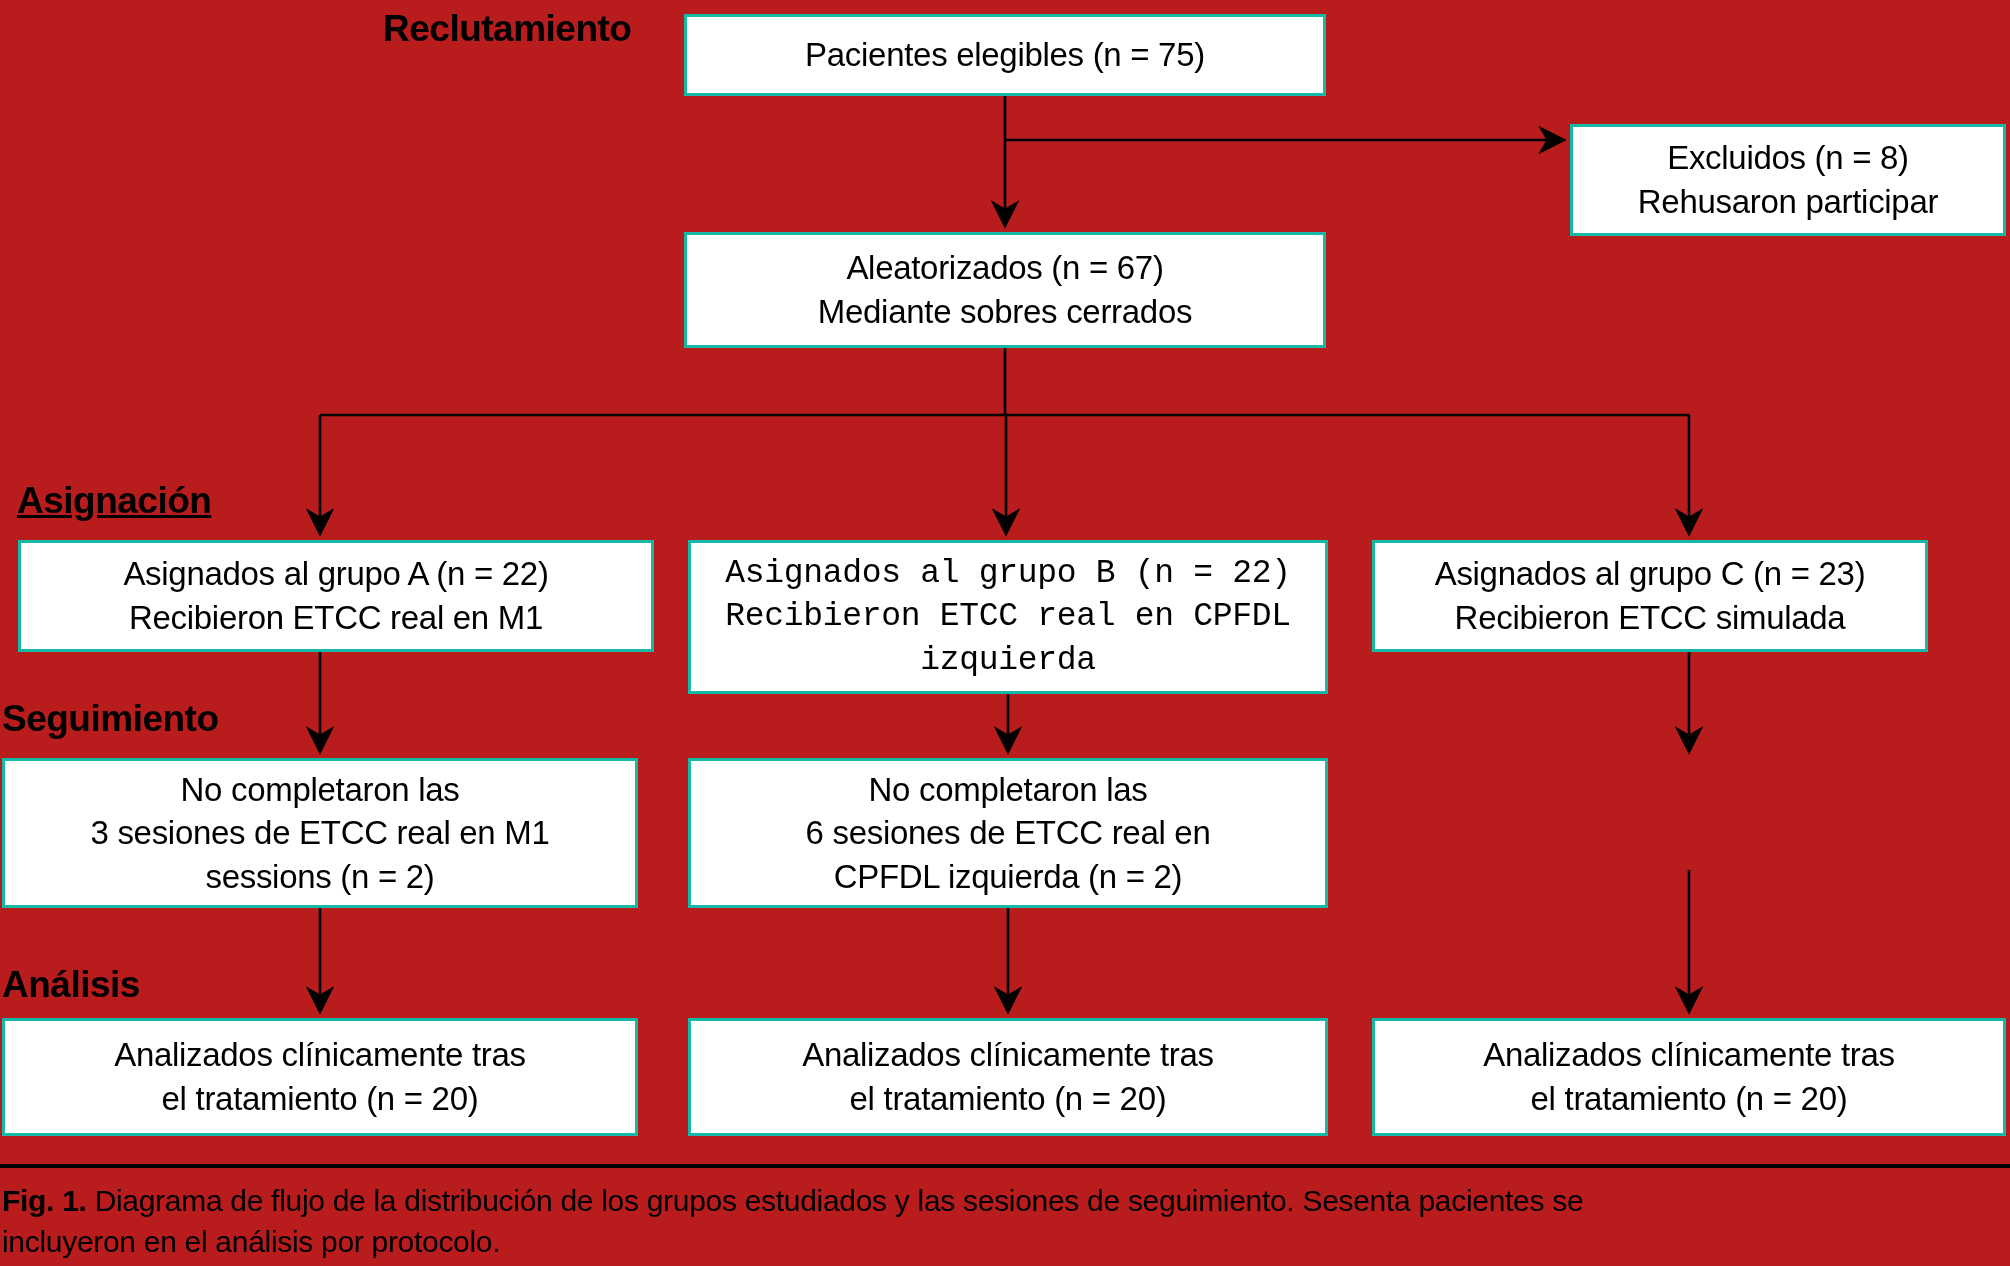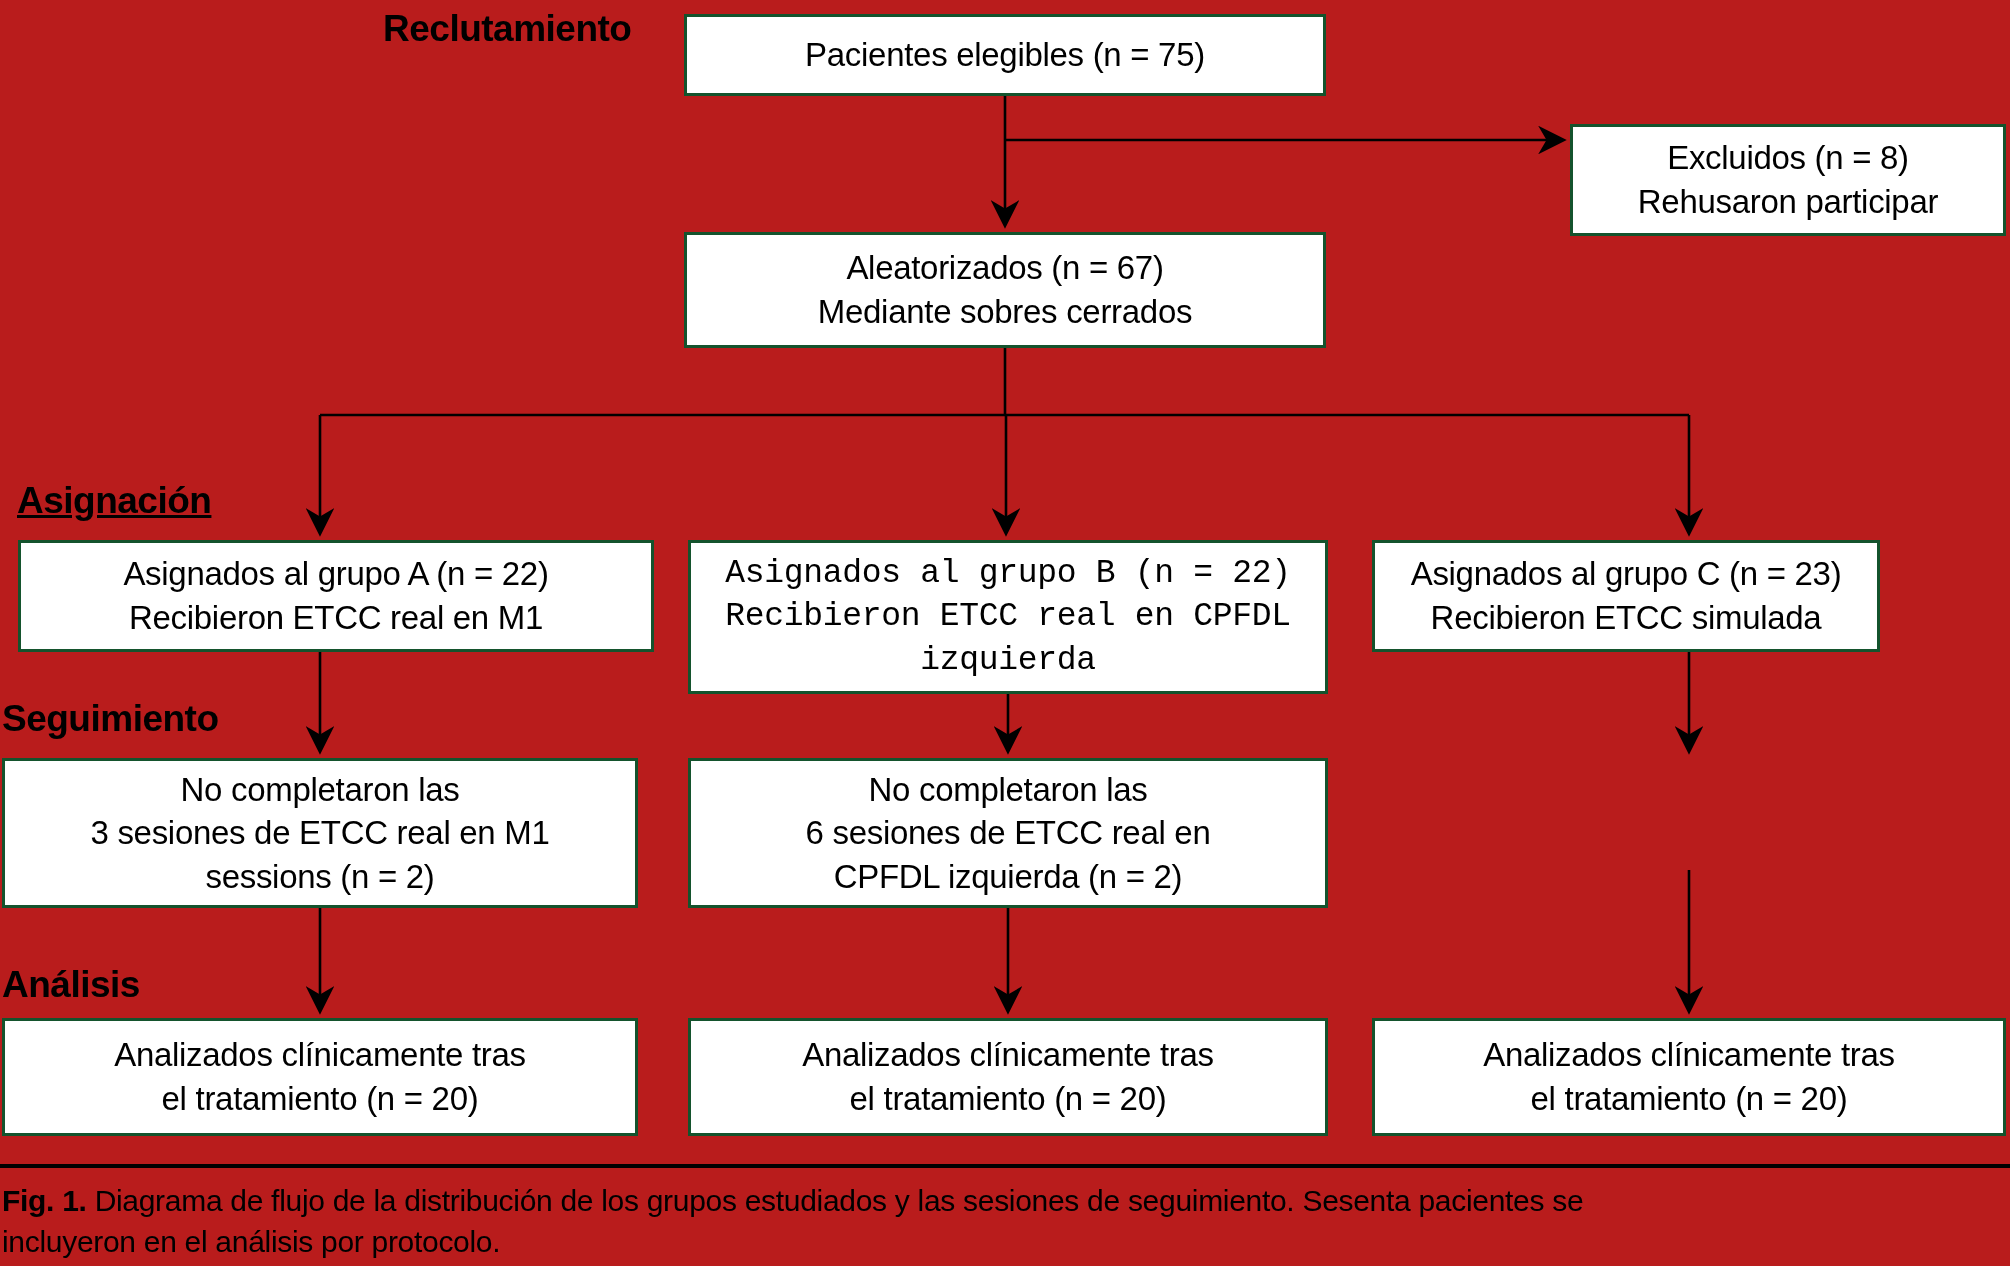--- a/index.html
+++ b/index.html
@@ -22,21 +22,21 @@
     width: 2010px; height: 1266px;
   }
   .connectors line, .connectors path.link {
     stroke: #000000;
     stroke-width: 2.6;
     fill: none;
   }
   .flowbox {
     position: absolute;
     box-sizing: border-box;
-    border: 3px solid #14532d;
+    border: 3px solid #14b8a6;
     background: #ffffff;
     display: flex;
     flex-direction: column;
     justify-content: center;
     align-items: center;
     text-align: center;
     font-size: 33px;
     line-height: 1.32;
     letter-spacing: -0.3px;
   }
@@ -135,21 +135,21 @@
 
   <div class="flowbox" style="left:2px; top:540px; width:636px; height:112px;margin-left:16px;">
     <span class="bl">Asignados al grupo A (n = 22)</span>
     <span class="bl">Recibieron ETCC real en M1</span>
   </div>
   <div class="flowbox" style="left:688px; top:540px; width:640px; height:154px;font-family:Liberation Mono, monospace;">
     <span class="bl">Asignados al grupo B (n = 22)</span>
     <span class="bl">Recibieron ETCC real en CPFDL</span>
     <span class="bl">izquierda</span>
   </div>
-  <div class="flowbox" style="left:1372px; top:540px; width:508px; height:112px;">
+  <div class="flowbox" style="left:1372px; top:540px; width:556px; height:112px;">
     <span class="bl">Asignados al grupo C (n = 23)</span>
     <span class="bl">Recibieron ETCC simulada</span>
   </div>
 
   <div class="flowbox" style="left:2px; top:758px; width:636px; height:150px;">
     <span class="bl">No completaron las</span>
     <span class="bl">3 sesiones de ETCC real en M1</span>
     <span class="bl">sessions (n = 2)</span>
   </div>
   <div class="flowbox" style="left:688px; top:758px; width:640px; height:150px;">

